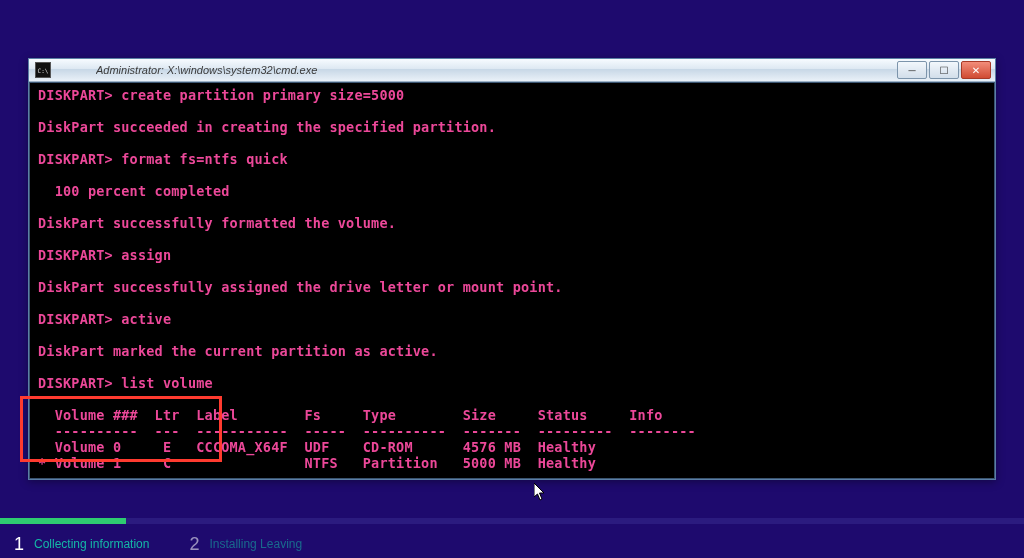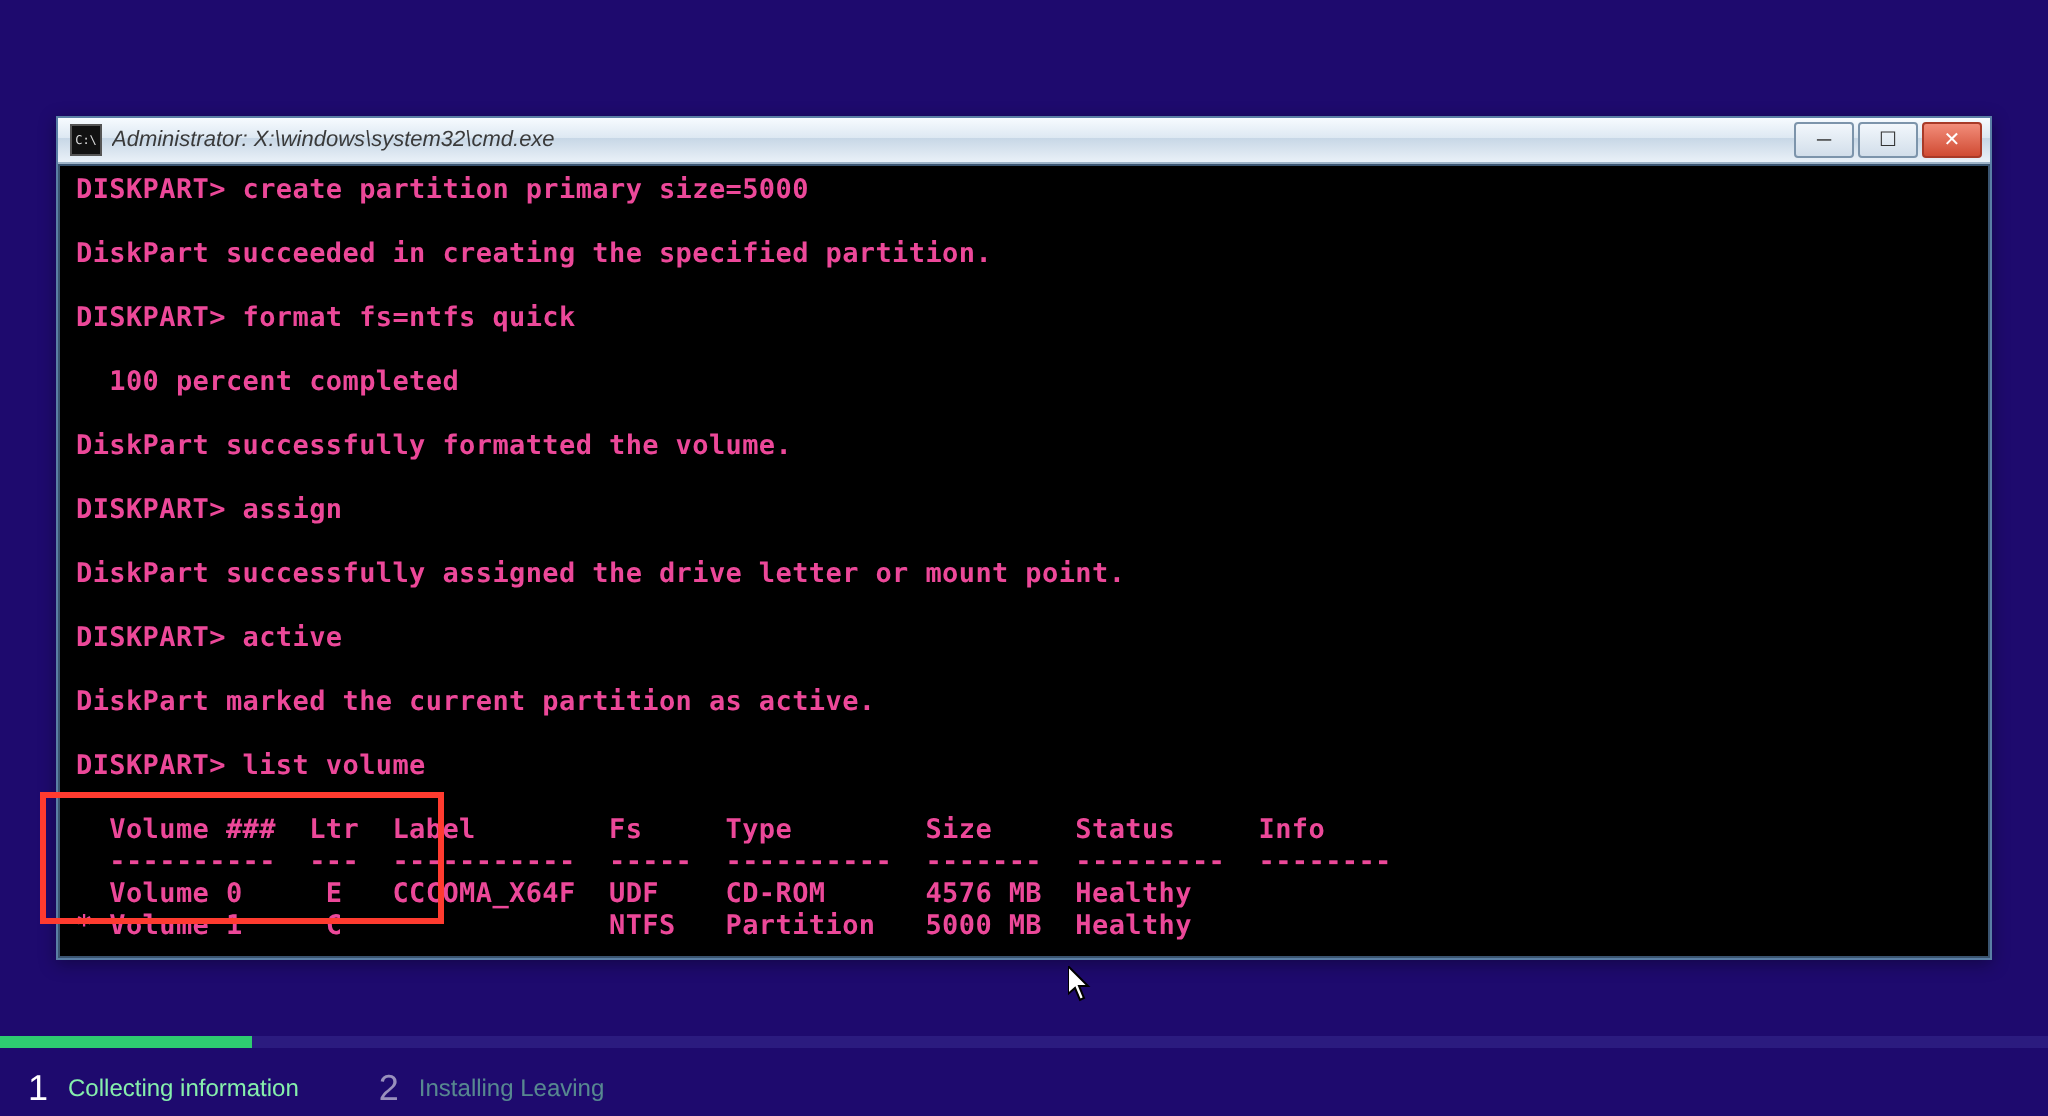--- a/index.html
+++ b/index.html
@@ -26,20 +26,21 @@
   }
   .titlebar {
     height: 22px;
     background: linear-gradient(to bottom, #f7fbff 0%, #dde8f2 45%, #c7d7e6 46%, #eaf1f8 100%);
     border-bottom: 1px solid #9db3c8;
     display: flex;
     align-items: center;
     padding: 0 4px 0 6px;
     font-size: 11px;
     color: #2a2a2a;
+    gap: 40px;
   }
   .title-icon {
     width: 14px;
     height: 14px;
     background: #111;
     border: 1px solid #555;
     margin-right: 5px;
     display: flex;
     align-items: center;
     justify-content: center;
@@ -139,21 +140,21 @@
     align-items: center;
     margin-left: 14px;
     gap: 10px;
   }
   .step-num {
     font-size: 18px;
     color: #fff;
     font-weight: 300;
   }
   .step-label {
-    color: #86efac;
+    color: #14b8a6;
   }
   .step.dim .step-num, .step.dim .step-label { opacity: 0.55; }
 </style>
 </head>
 <body>
 
 <div class="cmd-window">
   <div class="titlebar">
     <div class="title-icon"></div>
     <div class="title-text">Administrator: X:\windows\system32\cmd.exe</div>

